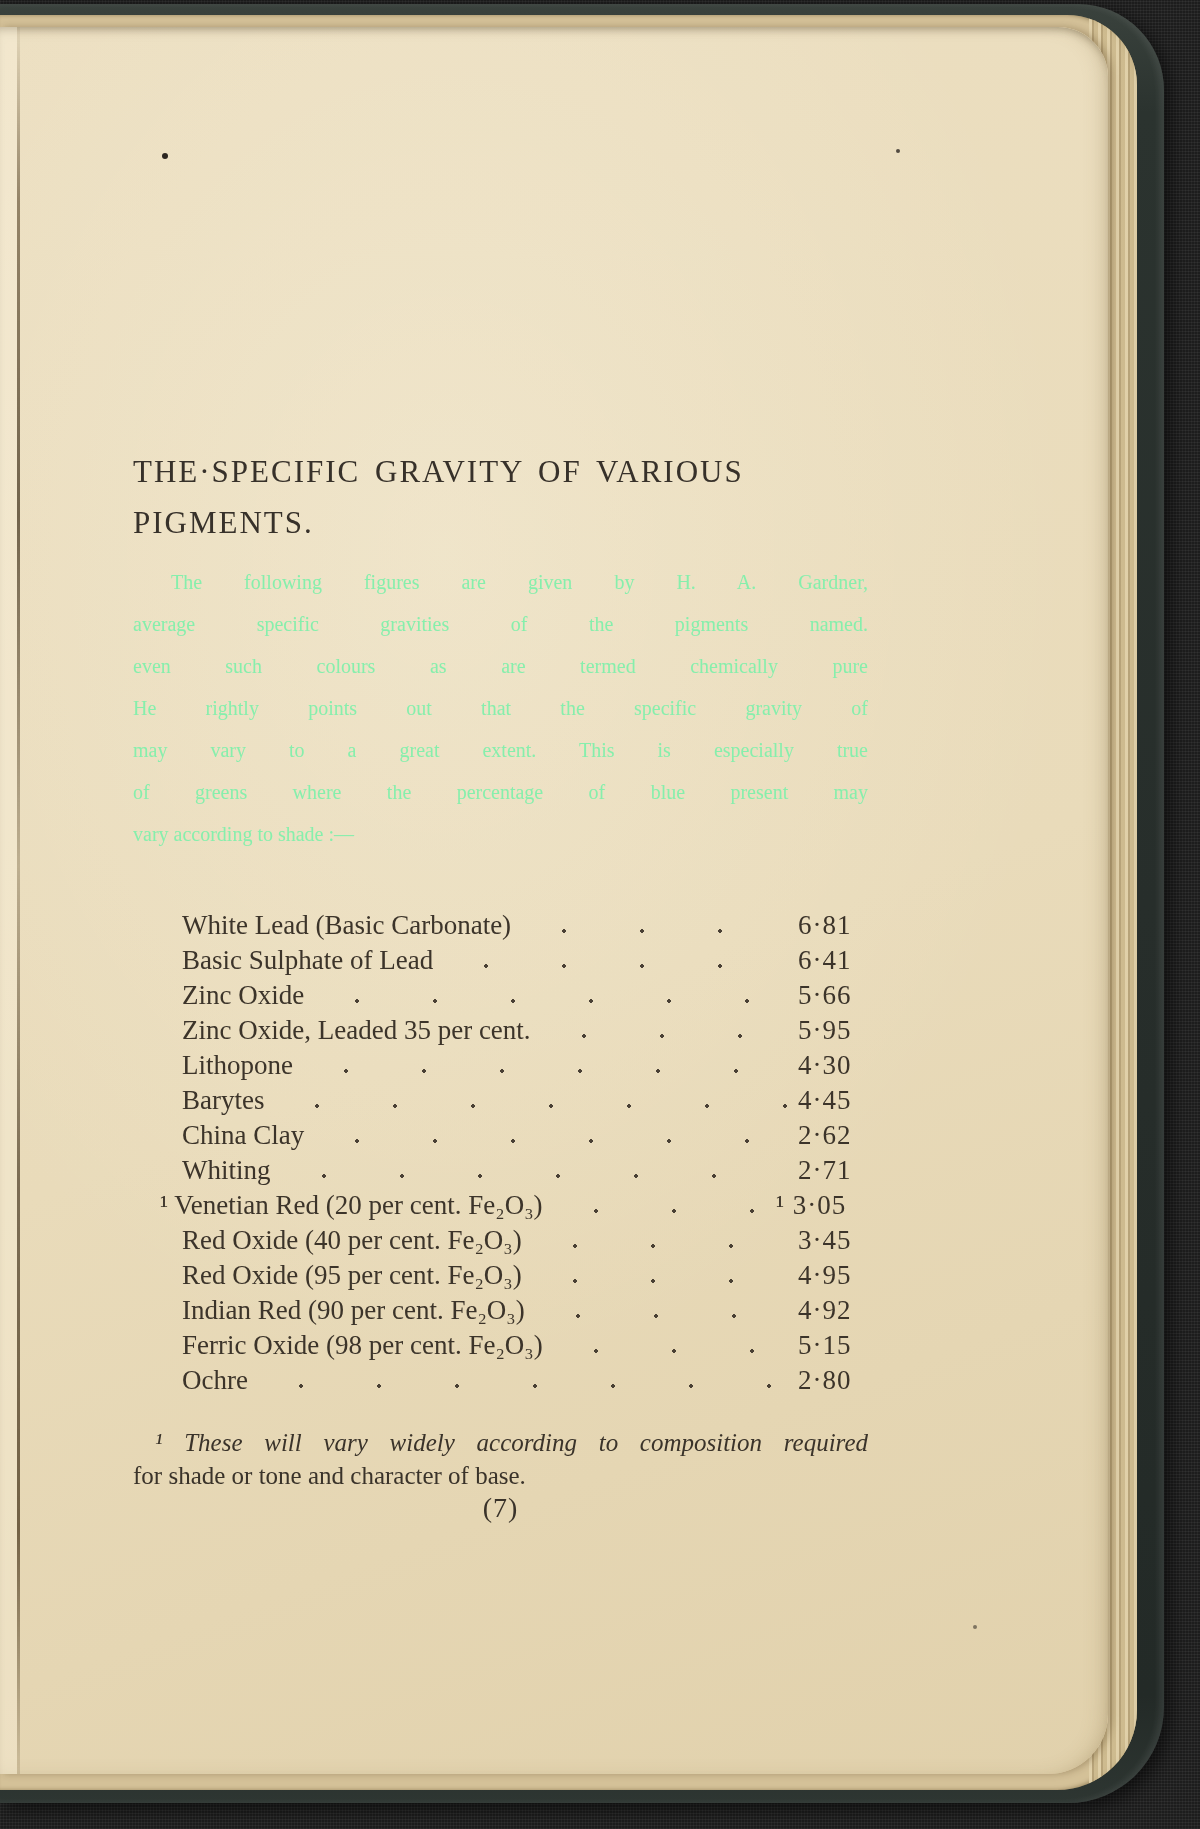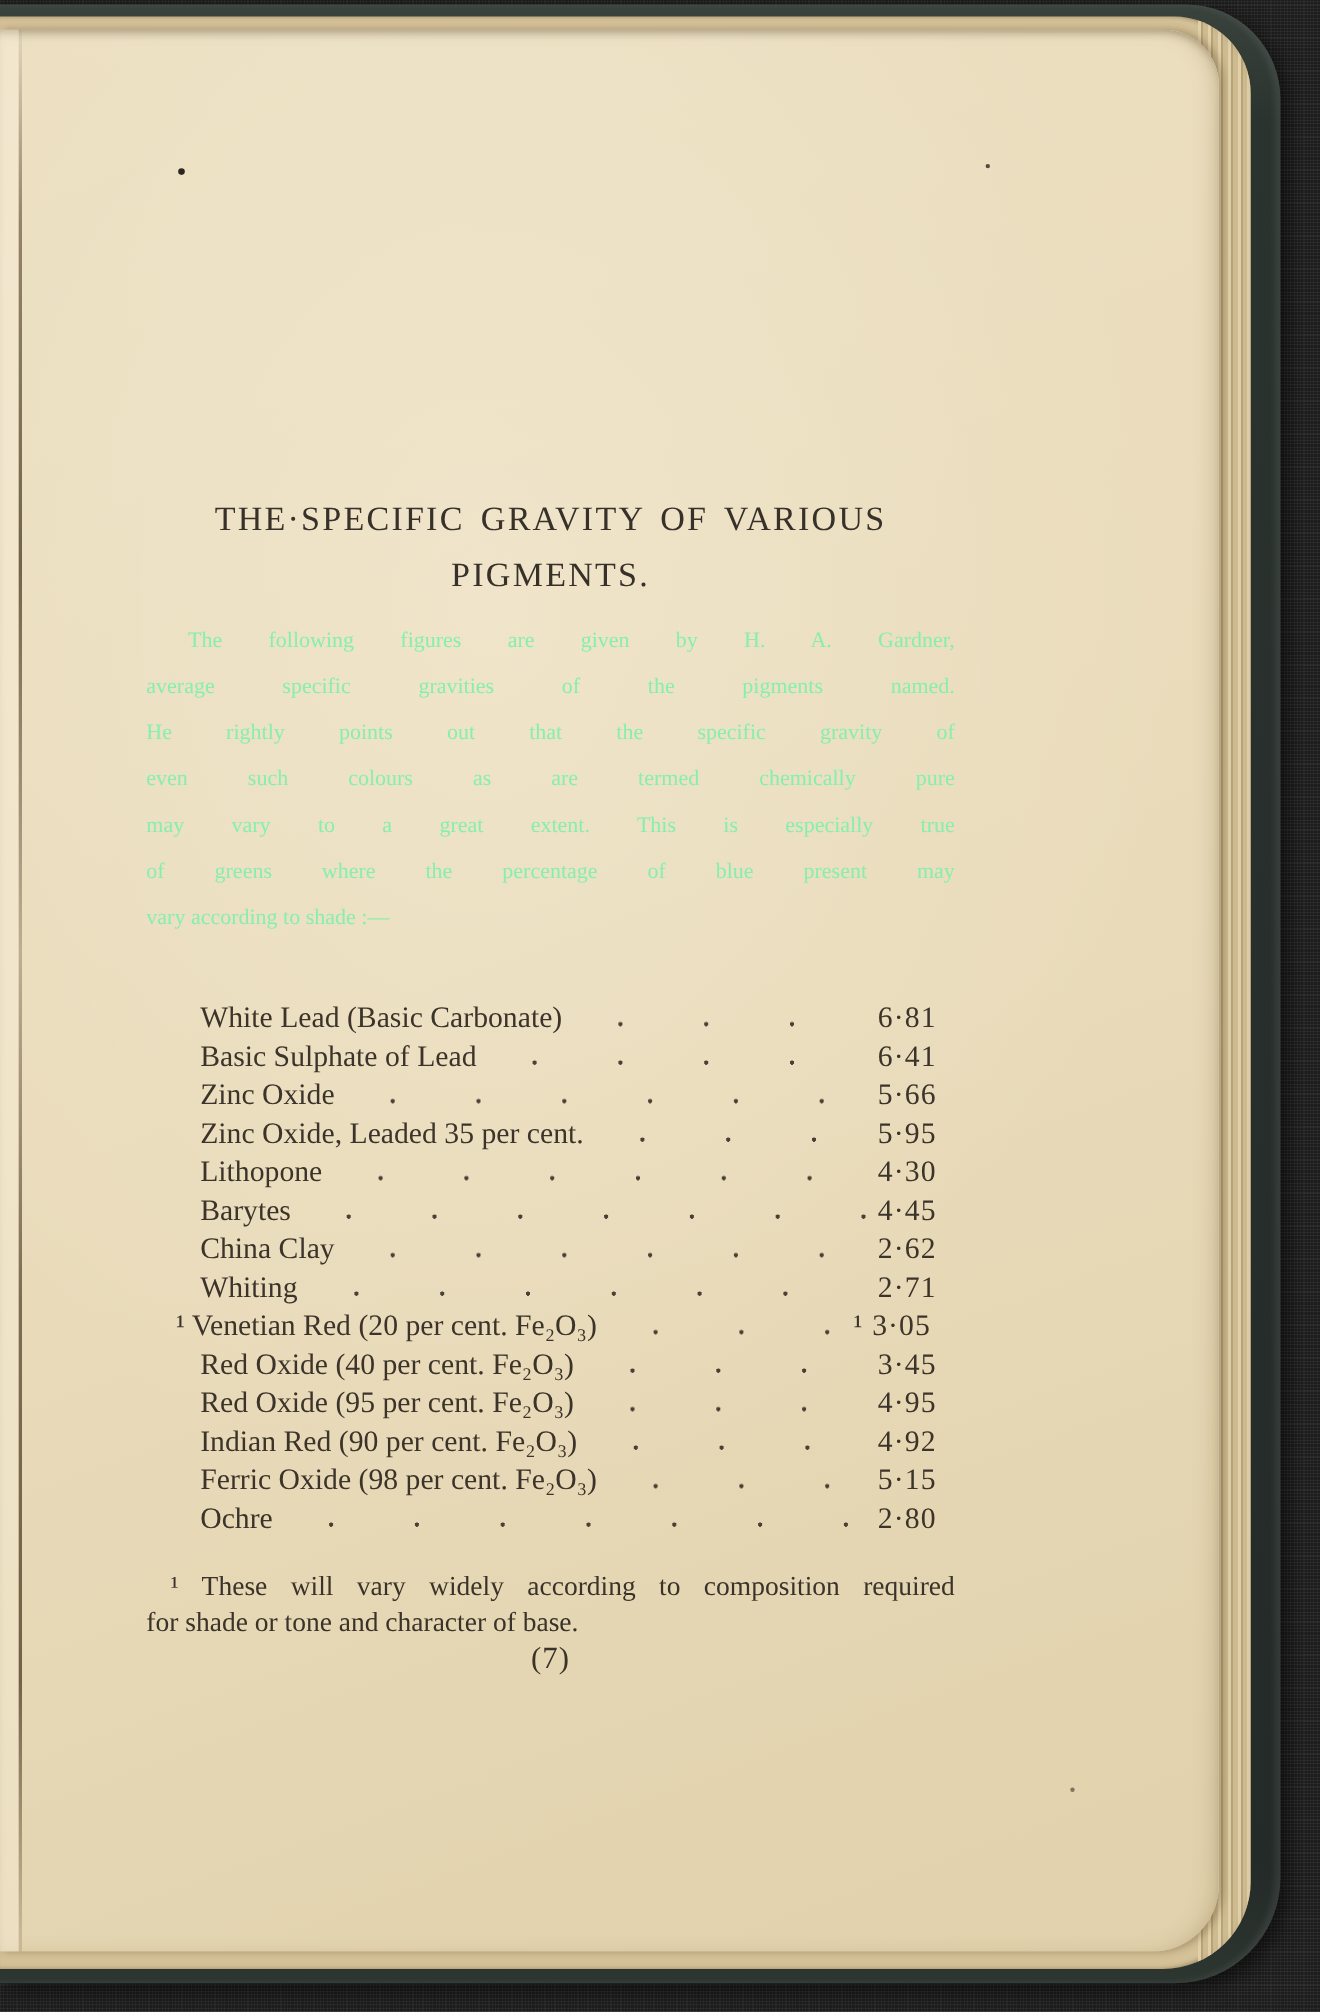--- a/index.html
+++ b/index.html
@@ -52,21 +52,21 @@
   .s1{left:162px;top:126px;width:6px;height:6px;}
   .s2{left:896px;top:122px;width:4px;height:4px;opacity:.8;}
   .s3{left:973px;top:1598px;width:4px;height:4px;opacity:.55;}
 
   .content{
     position:absolute;left:133px;top:0;width:735px;height:1829px;
     color:#3c342a;
   }
   .title{
     position:absolute;left:0;top:446px;width:100%;margin:0;
-    font-size:31px;font-weight:normal;text-align:center;
+    font-size:31px;font-weight:normal;text-align:left;
     letter-spacing:2px;word-spacing:5px;color:#37312a;
   }
   .title span{display:block;line-height:51px;}
   .intro{position:absolute;left:0;top:561px;width:100%;font-size:20px;color:#86efac;}
   .pline{
     height:42px;line-height:42px;overflow:hidden;
     text-align:justify;text-align-last:justify;white-space:normal;
   }
   .pline.first{text-indent:38px;}
   .pline.last{text-align-last:left;}
@@ -76,21 +76,21 @@
   .tlabel.outdent{margin-left:-22px;}
   .leader{
     flex:1;margin:0 10px 0 14px;
     background-image:radial-gradient(circle 2px at 39px 23px, rgba(60,51,41,.92) 96%, rgba(60,51,41,0) 100%);
     background-size:78px 35px;background-repeat:repeat-x;
   }
   .tvalue{width:70px;white-space:nowrap;letter-spacing:1px;}
   .tvalue.voutdent{width:92px;margin-left:-22px;}
   .footnote{position:absolute;left:0;top:1426px;width:100%;font-size:25px;color:#3a332a;}
   .fline{height:33px;line-height:33px;overflow:hidden;text-align:justify;}
-  .fline.f1{text-indent:22px;text-align-last:justify;}
+  .fline.f1{text-indent:22px;text-align-last:justify;font-style:italic;}
   .pageno{
     position:absolute;left:0;top:1492px;width:100%;
     text-align:center;font-size:28px;letter-spacing:1px;color:#3a332a;
   }
 </style>
 </head>
 <body>
 
 <div class="cover"></div>
 
@@ -109,22 +109,22 @@
 <div class="content">
 
   <h1 class="title">
     <span>THE·SPECIFIC GRAVITY OF VARIOUS</span>
     <span>PIGMENTS.</span>
   </h1>
 
   <div class="intro">
     <div class="pline first">The following figures are given by H. A. Gardner,</div>
     <div class="pline">average specific gravities of the pigments named.</div>
+    <div class="pline">even such colours as are termed chemically pure</div>
     <div class="pline">He rightly points out that the specific gravity of</div>
-    <div class="pline">even such colours as are termed chemically pure</div>
     <div class="pline">may vary to a great extent.  This is especially true</div>
     <div class="pline">of greens where the percentage of blue present may</div>
     <div class="pline last">vary according to shade :—</div>
   </div>
 
   <div class="ptable">
     <div class="trow">
       <span class="tlabel">White Lead (Basic Carbonate)</span>
       <span class="leader"></span>
       <span class="tvalue">6·81</span>

